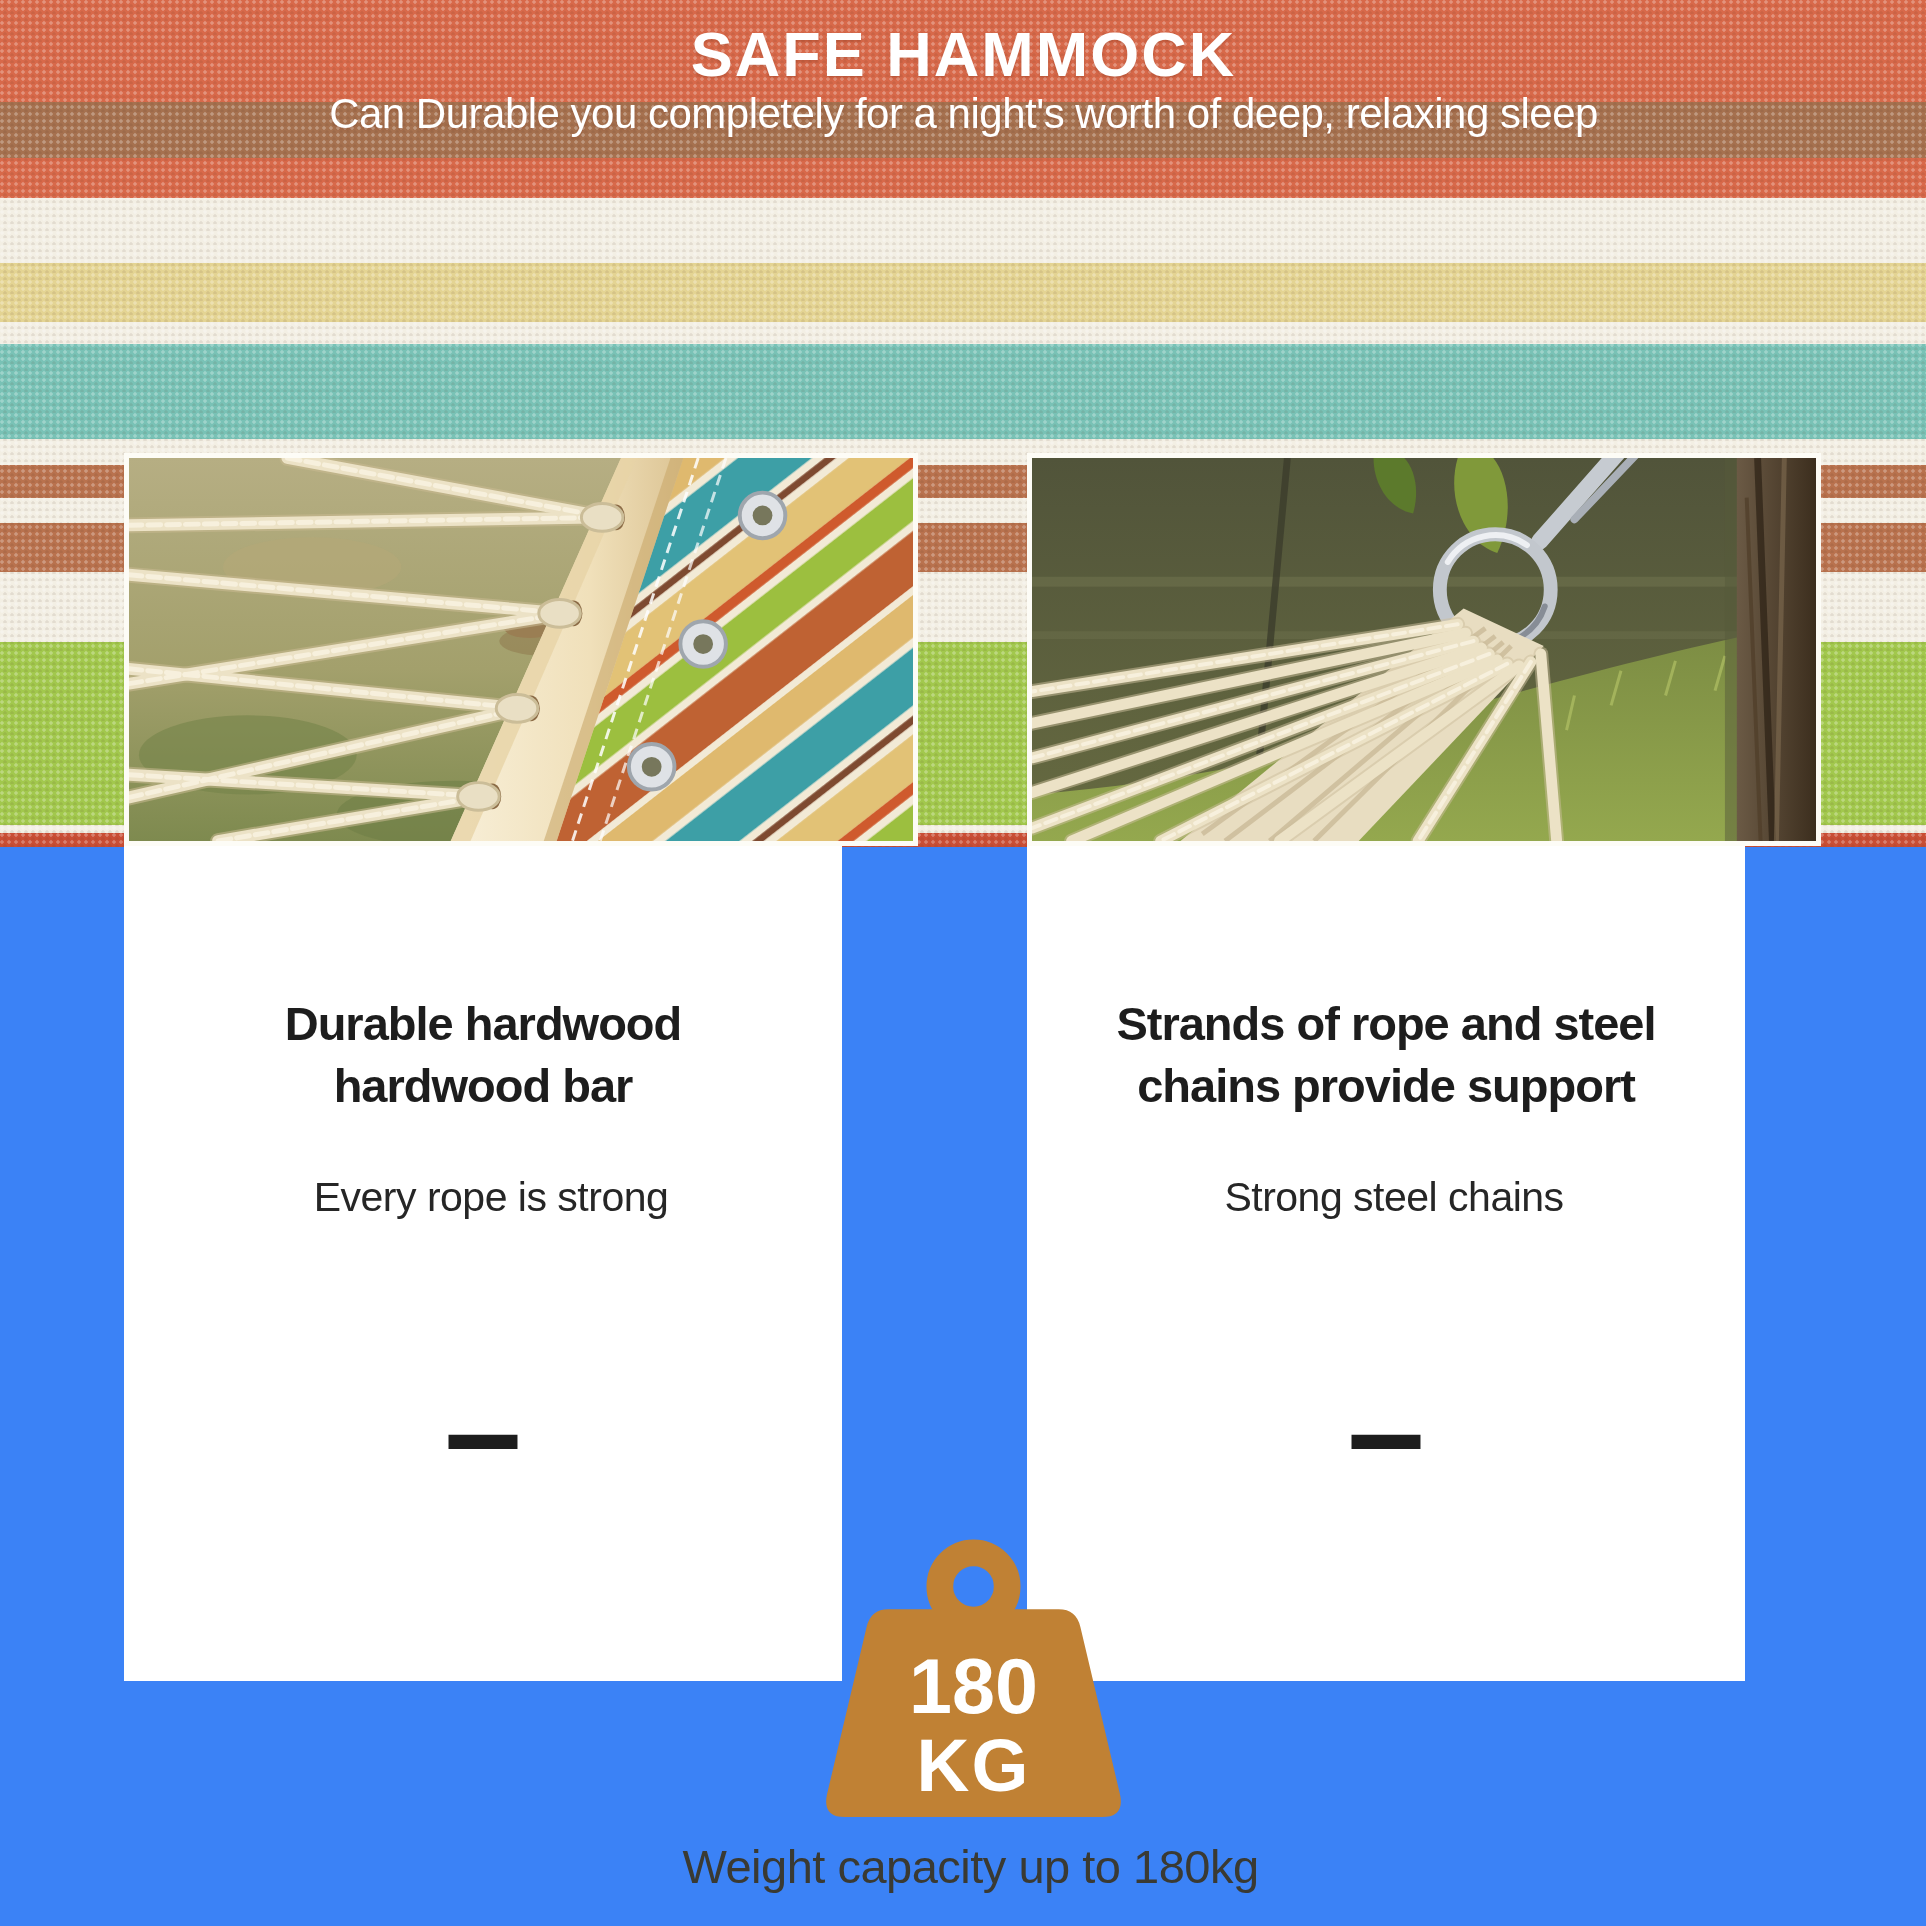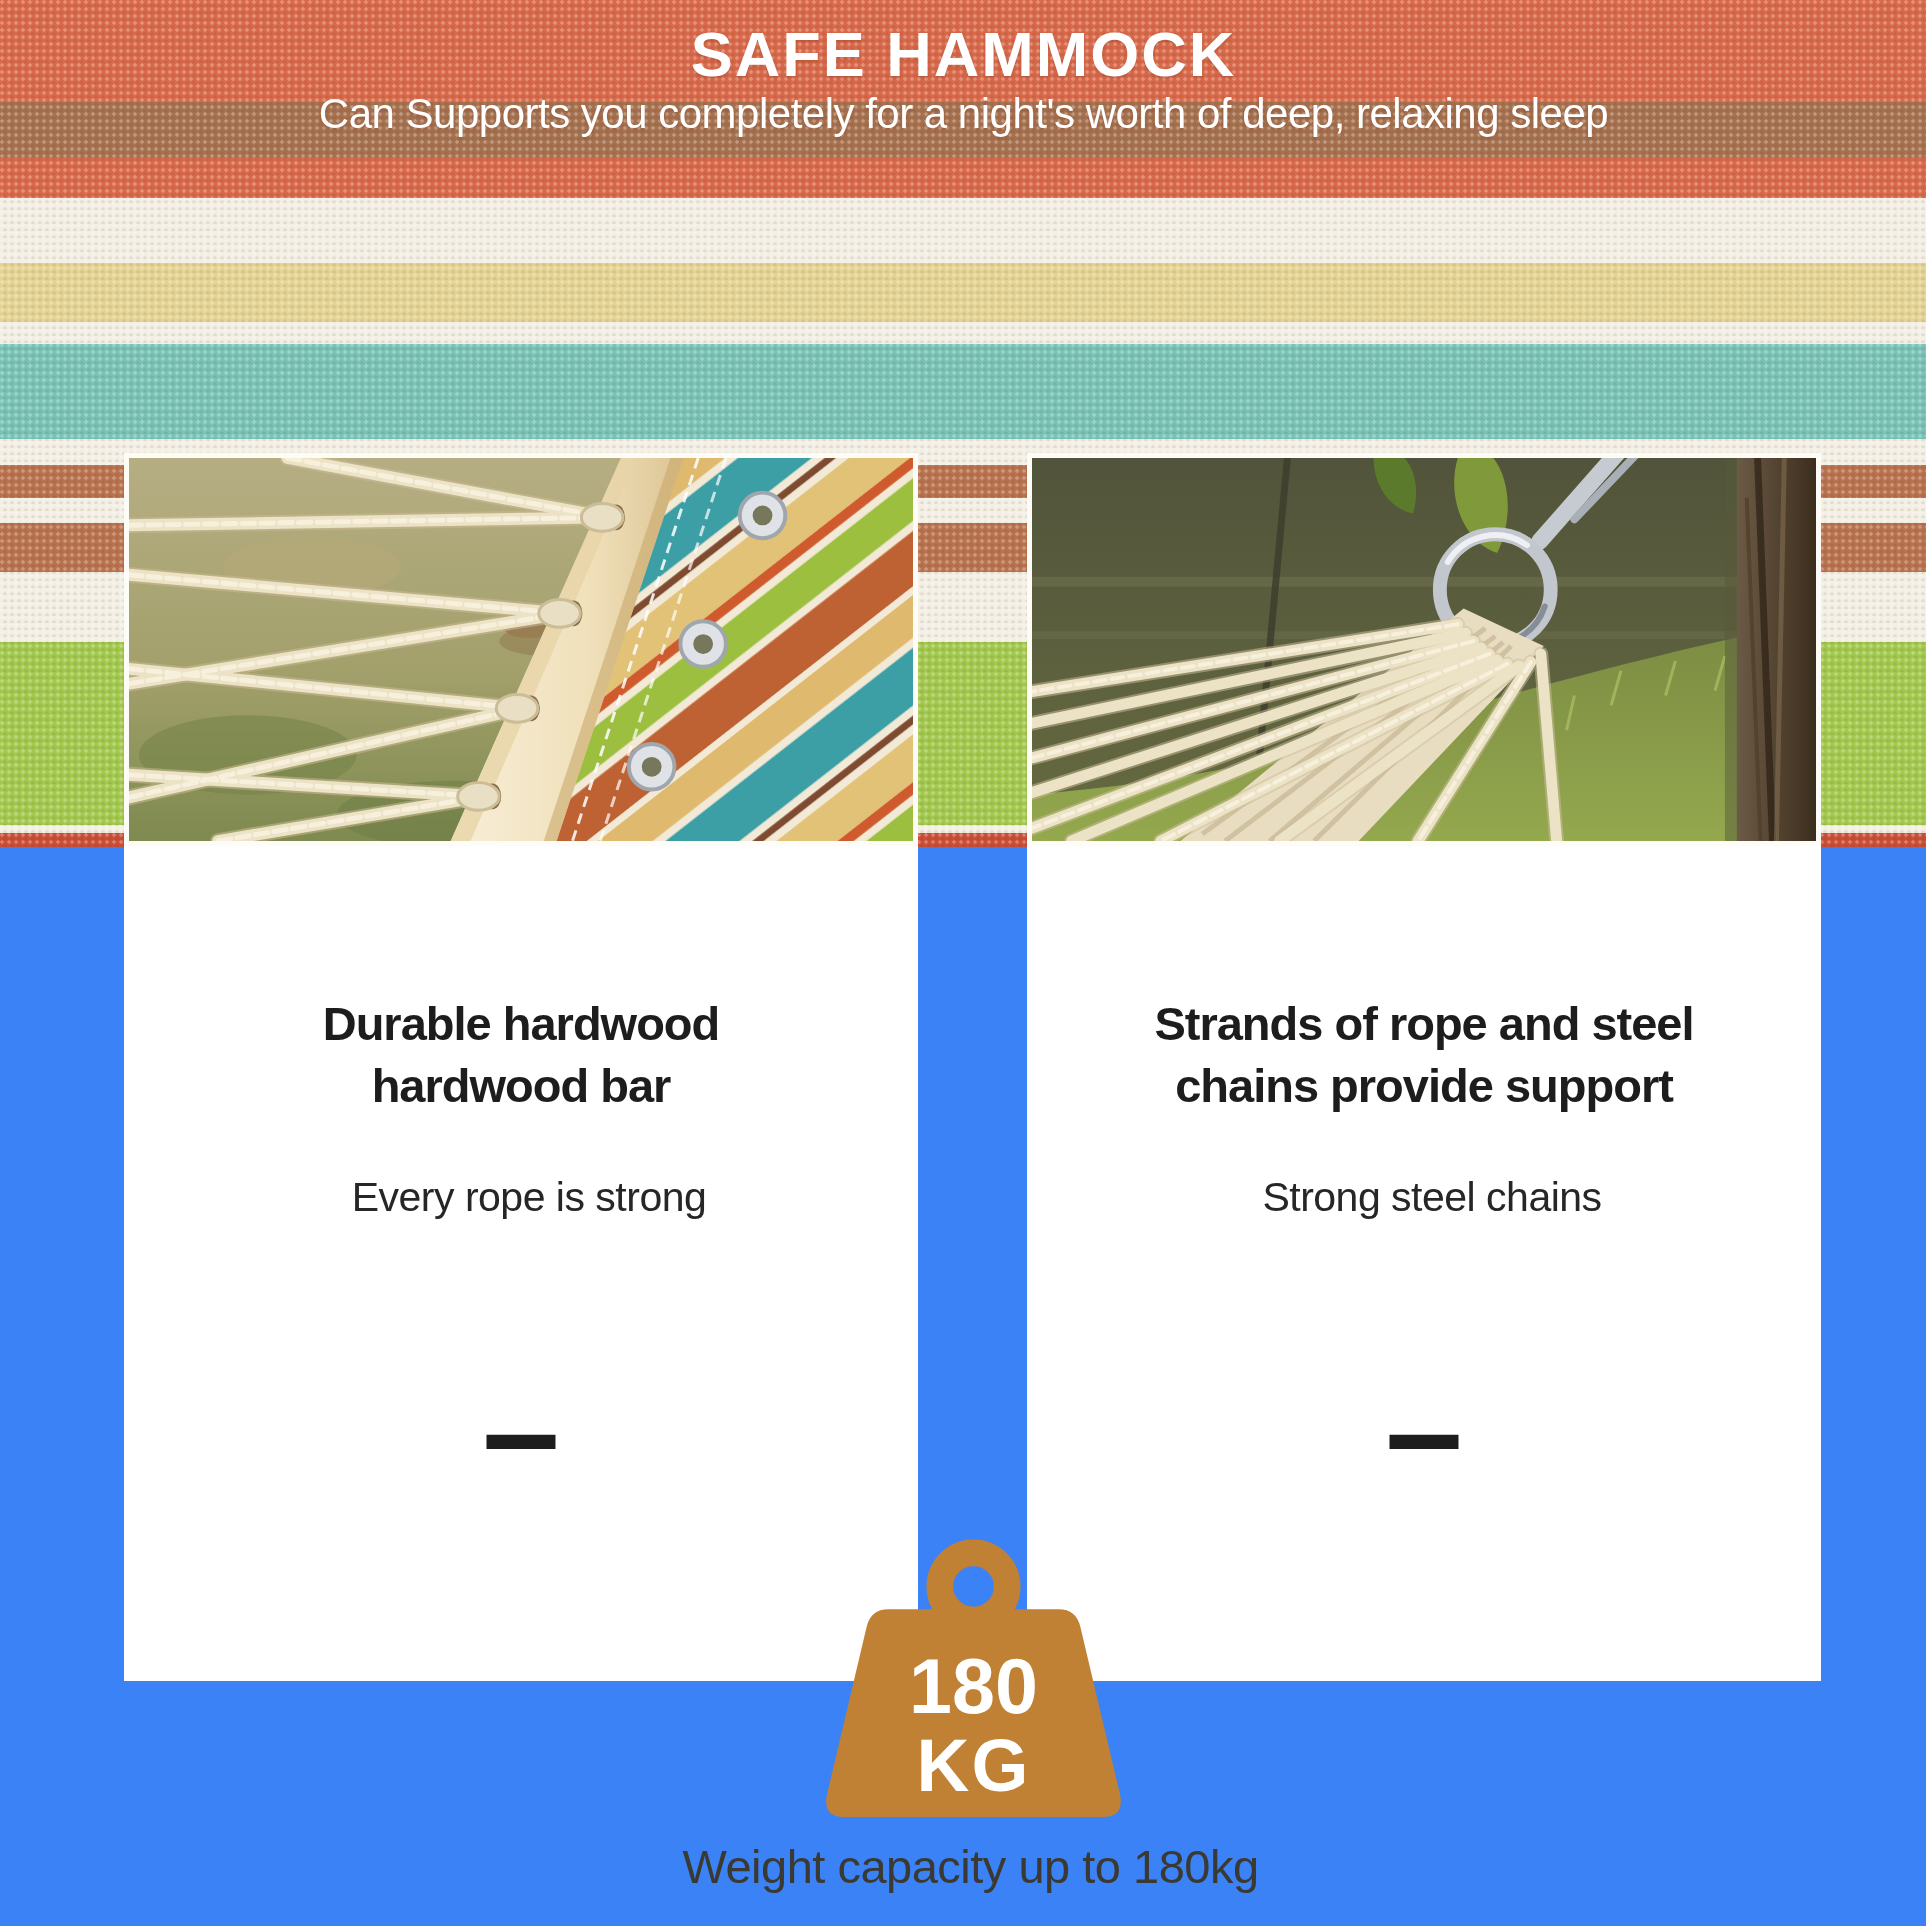--- a/index.html
+++ b/index.html
@@ -48,21 +48,21 @@
   
   .photo{
     position:absolute; top:453px; width:794px; height:393px;
     border:5px solid #fdfcf6; box-sizing:border-box; background:#8d9459; padding:0; margin:0;
   }
   .photo svg{display:block; width:100%; height:100%;}
   .photo-left{left:124px;}
   .photo-right{left:1027px;}
   
   .card{
-    position:absolute; top:846px; width:794px; height:835px; background:#ffffff;
+    position:absolute; top:846px; width:718px; height:835px; background:#ffffff;
     text-align:center; color:#1d1d1d;
   }
   .card-left{left:124px;}
   .card-right{left:1027px;}
   .card h2{
     position:absolute; top:147px; left:0; right:0; margin:0;
     font-size:47px; line-height:62px; font-weight:700; letter-spacing:-1px; color:#1d1d1d;
   }
   .card h2 span{display:block;}
   .card .feature-sub{
@@ -83,21 +83,21 @@
 </style>
 </head>
 <body>
 
 <div class="page">
 
   <div class="stripe-band"></div>
 
   <header class="hero">
     <h1>SAFE HAMMOCK</h1>
-    <p>Can Supports you completely for a night's worth of deep, relaxing sleep</p>
+    <p>Can Durable you completely for a night's worth of deep, relaxing sleep</p>
   </header>
 
   <figure class="photo photo-left">
     <svg viewBox="0 0 792 387" preserveAspectRatio="none">
       <defs>
         <linearGradient id="grassL" x1="0" y1="0" x2="0" y2="1">
           <stop offset="0" stop-color="#b6ae83"></stop>
             <stop offset=".55" stop-color="#a3a06c"></stop>
             <stop offset="1" stop-color="#7e8a4f"></stop>
         </linearGradient>

